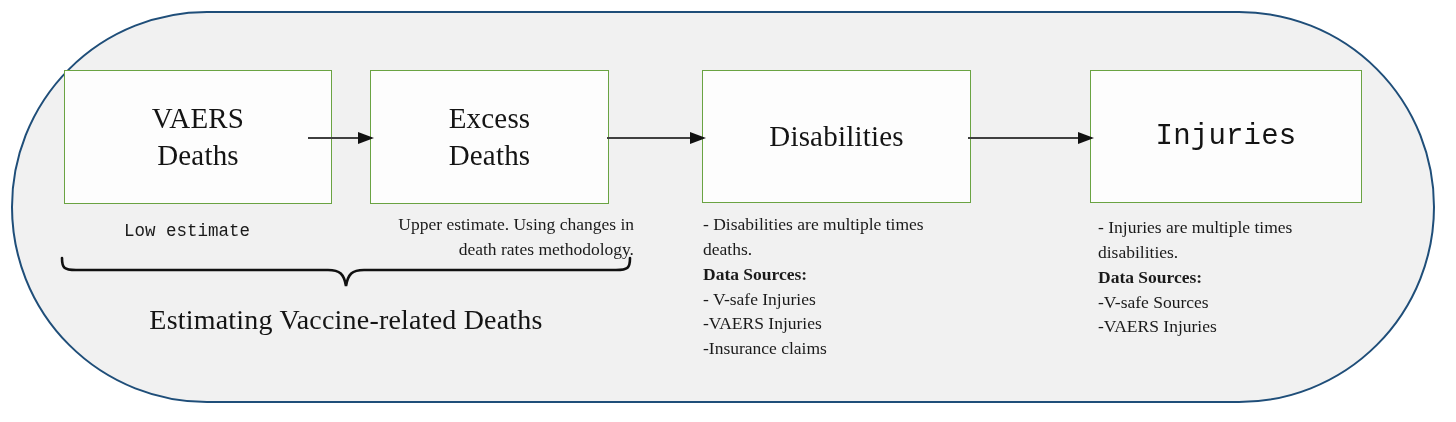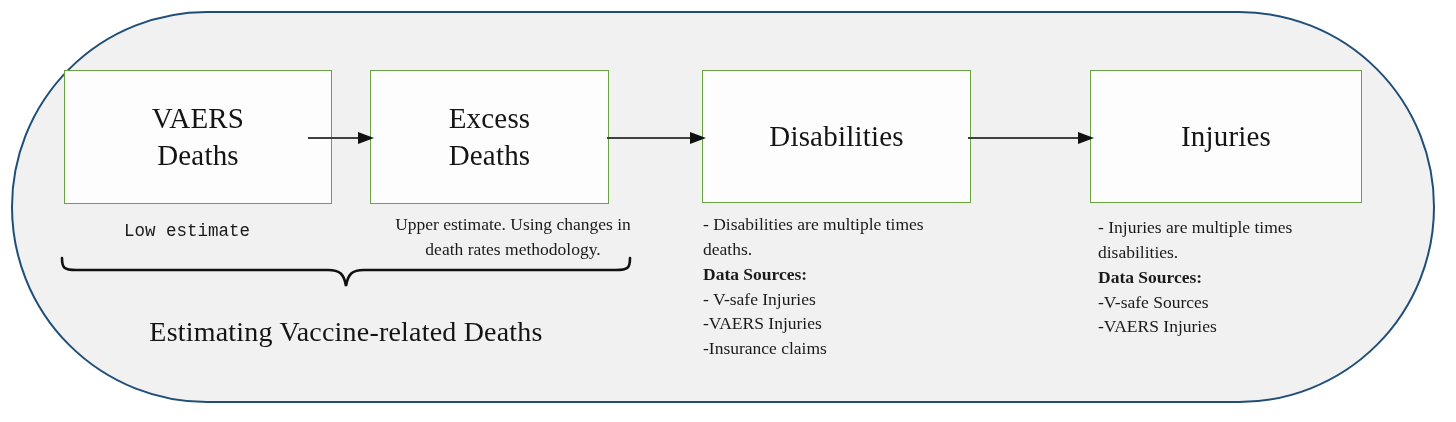--- a/index.html
+++ b/index.html
@@ -48,21 +48,21 @@
     font-size: 29px;
     line-height: 1.28;
     color: #141414;
     letter-spacing: 0.2px;
     padding: 0 6px;
   }
 
   #box-vaers-deaths  { left: 64px;   top: 70px;  width: 268px; height: 134px; }
   #box-excess-deaths { left: 370px;  top: 70px;  width: 239px; height: 134px; }
   #box-disabilities  { left: 702px;  top: 70px;  width: 269px; height: 133px; }
-  #box-injuries      { left: 1090px; top: 70px;  width: 272px; height: 133px; }
+  #box-injuries      { left: 1090px; top: 70px;  width: 272px; height: 133px; font-family: Liberation Mono, monospace; }
 
   
   .arrow {
     position: absolute;
     height: 16px;
     display: block;
   }
   #arrow-1 { left: 308px;  top: 130px; width: 66px;  }
   #arrow-2 { left: 607px;  top: 130px; width: 99px;  }
   #arrow-3 { left: 968px;  top: 130px; width: 126px; }
@@ -73,22 +73,22 @@
     font-size: 17.5px;
     line-height: 1.42;
     color: #1a1a1a;
   }
   #cap-low-estimate {
     left: 64px; top: 219px; width: 246px;
     text-align: center;
     font-family: Liberation Mono, monospace;
   }
   #cap-upper-estimate {
-    left: 368px; top: 212px; width: 290px;
-    text-align: center;
+    left: 344px; top: 212px; width: 290px;
+    text-align: right;
   }
   #cap-disabilities {
     left: 703px; top: 212px; width: 290px;
     text-align: left;
   }
   #cap-injuries {
     left: 1098px; top: 215px; width: 300px;
     text-align: left;
   }
   .caption .line { display: block; white-space: pre-wrap; }
@@ -107,21 +107,20 @@
   #brace-label {
     position: absolute;
     left: 56px;
     top: 303px;
     width: 580px;
     text-align: center;
     font-size: 28px;
     line-height: 1.2;
     color: #141414;
     letter-spacing: 0.2px;
-    margin-top: 12px;
   }
 </style>
 </head>
 <body>
 
 <div id="canvas">
 
   <div class="outer-frame"></div>
 
   <div class="proc-box" id="box-vaers-deaths">

